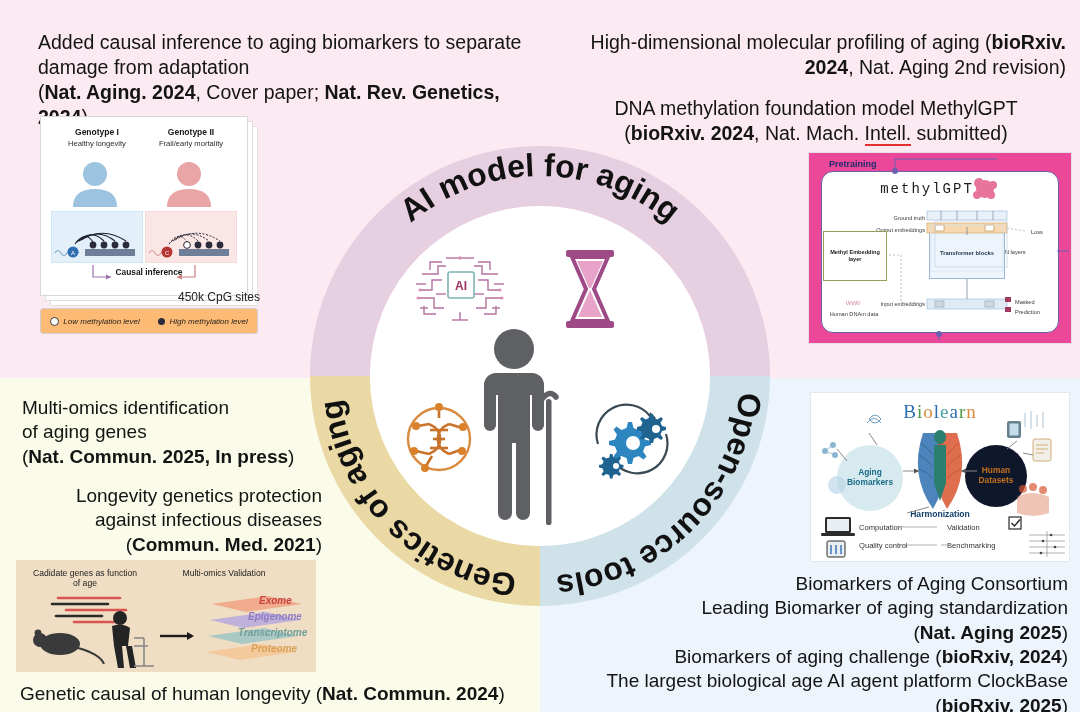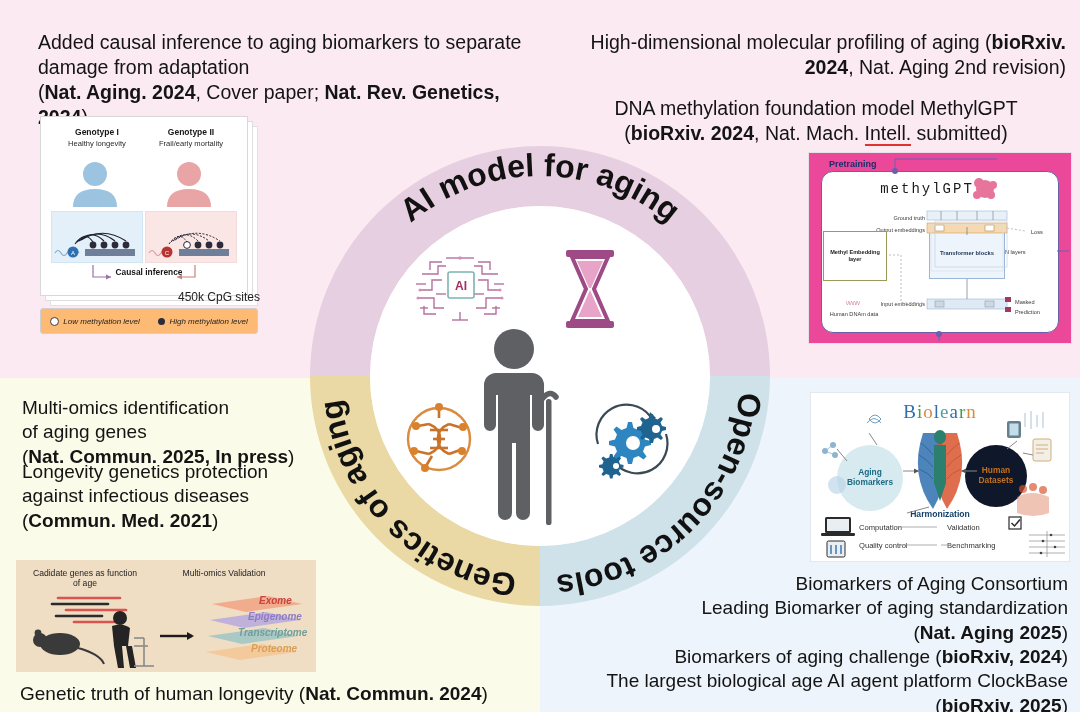--- a/index.html
+++ b/index.html
@@ -30,21 +30,21 @@
   #icon-dna-net{left:396px;top:396px;width:86px;height:86px;}
   #icon-gears{left:588px;top:398px;width:90px;height:82px;}
 
   
   .txt{position:absolute;line-height:1.28;color:#141414;}
   .txt b{font-weight:700;}
   #txt-tl{left:38px;top:30px;width:500px;font-size:19.5px;text-align:left;}
   #txt-tr{left:566px;top:30px;width:500px;font-size:19.5px;text-align:right;}
   #txt-tr2{left:566px;top:96px;width:500px;font-size:19.5px;text-align:center;}
   #txt-ml{left:22px;top:396px;width:300px;font-size:19px;text-align:left;}
-  #txt-ml2{left:22px;top:460px;width:300px;font-size:19px;text-align:left;}
+  #txt-ml2{left:22px;top:484px;width:300px;font-size:19px;text-align:right;}
   #txt-bl{left:20px;top:682px;width:520px;font-size:19px;text-align:left;}
   #txt-br{left:600px;top:572px;width:468px;font-size:19px;text-align:right;}
   .sp-err{border-bottom:2px solid #e03030;}
 
   
   #inset-causal{
     position:absolute;left:34px;top:116px;width:232px;height:226px;
   }
   #ic-stack{position:absolute;left:6px;top:0;width:218px;height:186px;}
   #ic-card{position:absolute;left:0;top:0;width:206px;height:178px;background:#fff;border:1px solid #d8d8d8;}
@@ -239,21 +239,21 @@
     <div><span>(</span><b>Nat. Commun. 2025, In press</b><span>)</span></div>
   </div>
 
   <div class="txt" id="txt-ml2">
     <div>Longevity genetics protection</div>
     <div>against infectious diseases</div>
     <div><span>(</span><b>Commun. Med. 2021</b><span>)</span></div>
   </div>
 
   <div class="txt" id="txt-bl">
-    <span>Genetic truth of human longevity (</span><b>Nat. Commun. 2024</b><span>)</span>
+    <span>Genetic causal of human longevity (</span><b>Nat. Commun. 2024</b><span>)</span>
   </div>
 
   <div class="txt" id="txt-br">
     <div>Biomarkers of Aging Consortium</div>
     <div>Leading Biomarker of aging standardization</div>
     <div><span>(</span><b>Nat. Aging 2025</b><span>)</span></div>
     <div><span>Biomarkers of aging challenge (</span><b>bioRxiv, 2024</b><span>)</span></div>
     <div>The largest biological age AI agent platform ClockBase</div>
     <div><span>(</span><b>bioRxiv, 2025</b><span>)</span></div>
   </div>

